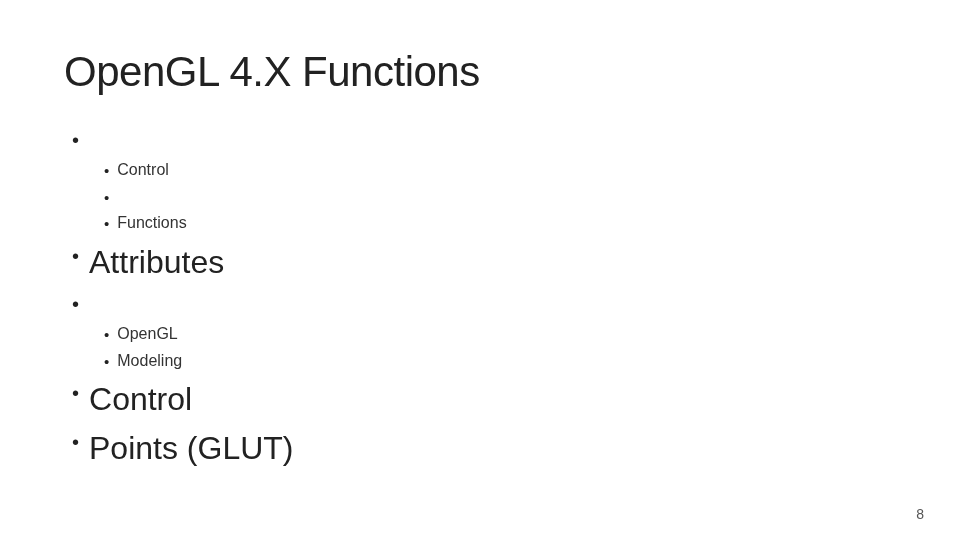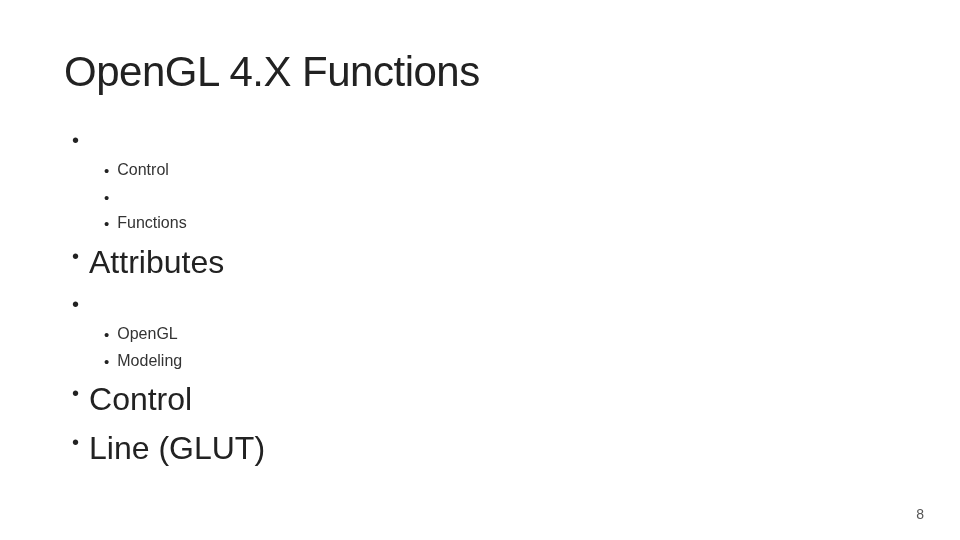--- a/index.html
+++ b/index.html
@@ -138,20 +138,20 @@
       </div>
     </div>
 
     <div class="top-level-item">
       <span class="bullet-dot">•</span>
       <span class="top-level-label large">Control</span>
     </div>
 
     <div class="top-level-item">
       <span class="bullet-dot">•</span>
-      <span class="top-level-label large">Line (GLUT)</span>
+      <span class="top-level-label large">Points (GLUT)</span>
     </div>
 
   </div>
 
   <div class="page-number">8</div>
 
 </div>
 
 </body></html>

